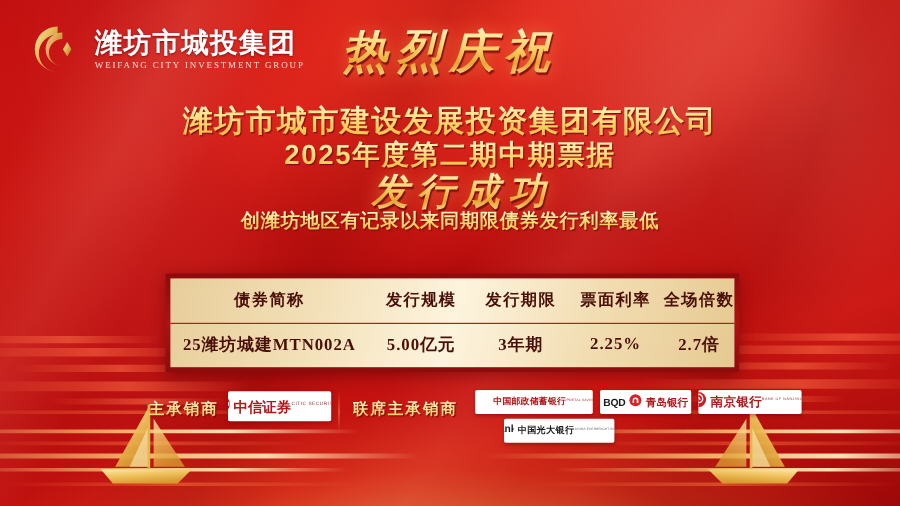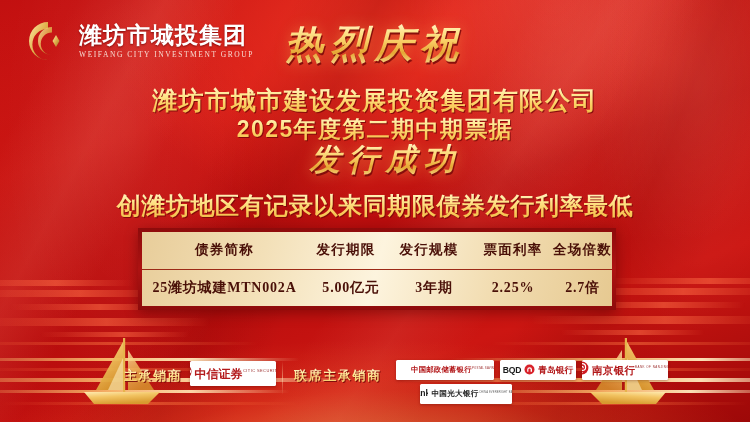--- a/index.html
+++ b/index.html
@@ -112,21 +112,21 @@
   .goldline {
     position:absolute; left:0; right:0; text-align:center; white-space:nowrap;
     font-family:"Liberation Sans","DejaVu Sans",sans-serif;
     font-weight:bold;
     background:linear-gradient(180deg,#fff8d6 0%,#ffe78f 34%,#fbd063 62%,#f0b63f 100%);
     -webkit-background-clip:text; background-clip:text; color:transparent;
     filter:drop-shadow(1.2px 1.4px 0 rgba(125,9,9,0.9));
   }
   #h-company { top:84px; font-size:25px; letter-spacing:1.2px; }
   #h-issue   { top:114px; font-size:23px; letter-spacing:1.4px; }
-  #h-record  { top:190px; font-size:24px; letter-spacing:0.6px; }
+  #h-record  { top:174px; font-size:16px; letter-spacing:0.6px; }
 
   
   #table-frame {
     position:absolute; left:138px; top:228px; width:478px; height:82px;
     background:linear-gradient(180deg,#8e0b0b 0%,#ad1212 50%,#8e0b0b 100%);
     padding:4px;
     box-shadow:0 3px 12px rgba(70,0,0,0.45);
   }
   #table-inner {
     width:100%; height:100%;
@@ -143,21 +143,21 @@
   }
   .trow.head .tcell { font-weight:bold; font-size:13.5px; letter-spacing:1.2px; }
   .trow.body .tcell { font-weight:bold; font-size:14px; letter-spacing:0.8px; }
   .c0 { flex:0 0 165px; }
   .c1 { flex:0 0 88px; }
   .c2 { flex:0 0 78px; }
   .c3 { flex:0 0 80px; }
   .c4 { flex:1 1 auto; }
 
   
-  #uw { position:absolute; left:0; right:0; top:324px; height:56px;margin-top:35px; }
+  #uw { position:absolute; left:0; right:0; top:324px; height:56px; }
   .uw-label {
     position:absolute;
     font-family:"Liberation Sans","DejaVu Sans",sans-serif;
     font-weight:bold; font-size:13px; letter-spacing:1.6px;
     background:linear-gradient(180deg,#fff6d2 0%,#ffe796 40%,#f3c35a 100%);
     -webkit-background-clip:text; background-clip:text; color:transparent;
     filter:drop-shadow(1px 1.2px 0 rgba(120,8,8,0.9));
     white-space:nowrap;
   }
   #lbl-lead  { left:124px; top:8px; }
@@ -290,22 +290,22 @@
   <div id="h-issue" class="goldline">2025年度第二期中期票据</div>
 
   <div id="h-success" class="callig">发行成功</div>
 
   <div id="h-record" class="goldline">创潍坊地区有记录以来同期限债券发行利率最低</div>
 
   <div id="table-frame">
     <div id="table-inner">
       <div class="trow head">
         <span class="tcell c0">债券简称</span>
+        <span class="tcell c1">发行规模</span>
         <span class="tcell c2">发行期限</span>
-        <span class="tcell c1">发行规模</span>
         <span class="tcell c3">票面利率</span>
         <span class="tcell c4">全场倍数</span>
       </div>
       <div class="trow body">
         <span class="tcell c0">25潍坊城建MTN002A</span>
         <span class="tcell c1">5.00亿元</span>
         <span class="tcell c2">3年期</span>
         <span class="tcell c3">2.25%</span>
         <span class="tcell c4">2.7倍</span>
       </div>

